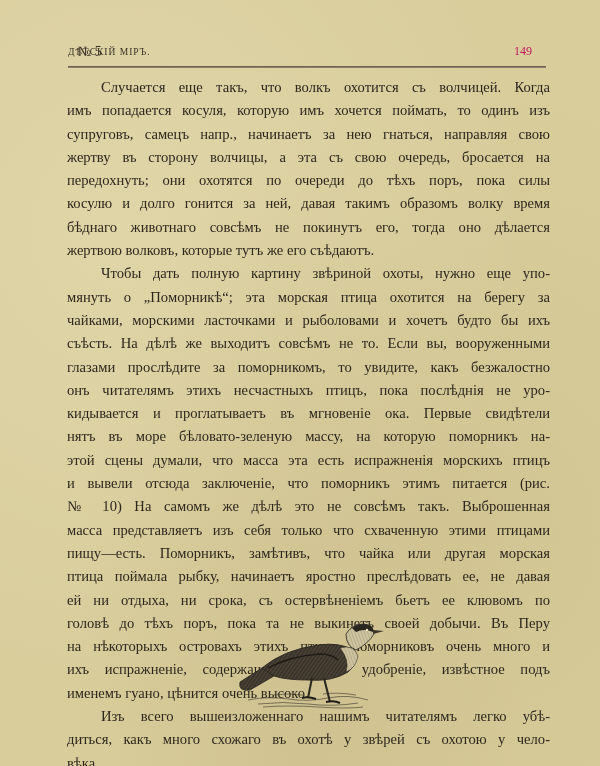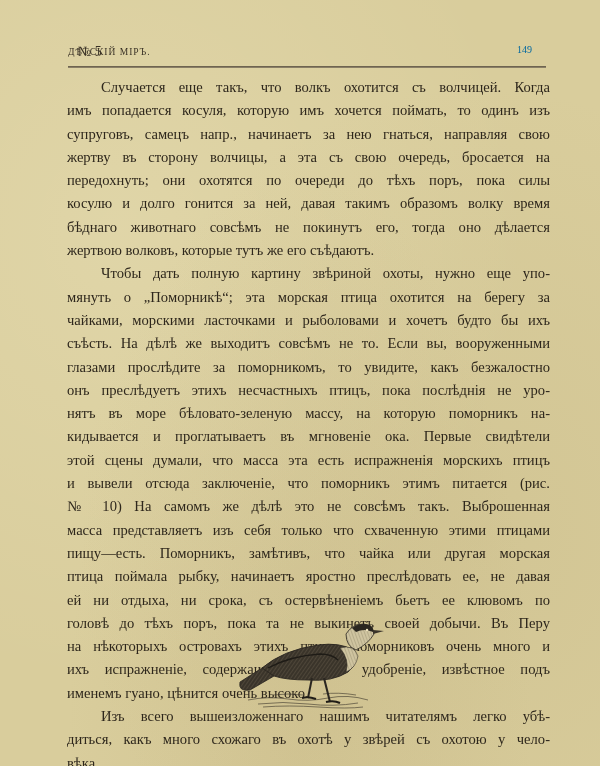--- a/index.html
+++ b/index.html
@@ -46,22 +46,22 @@
       top: 3px;
       font-size: 9.5px;
       letter-spacing: 1px;
       color: #3a3226;
       text-transform: uppercase;
     }
     .hdr-right {
       position: absolute;
       right: 2px;
       top: 0;
-      font-size: 10px;
-      color: #0369a1;
+      font-size: 12px;
+      color: #be185d;
       margin-left: 48px;
     }
     .hdr-rule {
       position: absolute;
       left: 68px;
       top: 66px;
       width: 478px;
       height: 0;
       border-top: 1.5px solid #6e6450;
       border-bottom: 0.5px solid #8a7f66;
@@ -126,23 +126,23 @@
       <div class="line">бѣднаго животнаго совсѣмъ не покинутъ его, тогда оно дѣлается</div>
       <div class="line last">жертвою волковъ, которые тутъ же его съѣдаютъ.</div>
     </div>
 
     <div>
       <div class="line indent">Чтобы дать полную картину звѣриной охоты, нужно еще упо-</div>
       <div class="line">мянуть о „Поморникѣ“; эта морская птица охотится на берегу за</div>
       <div class="line">чайками, морскими ласточками и рыболовами и хочетъ будто бы ихъ</div>
       <div class="line">съѣсть. На дѣлѣ же выходитъ совсѣмъ не то. Если вы, вооруженными</div>
       <div class="line">глазами прослѣдите за поморникомъ, то увидите, какъ безжалостно</div>
-      <div class="line">онъ преслѣдуетъ этихъ несчастныхъ птицъ, пока послѣднія не уро-</div>
+      <div class="line">онъ читателямъ этихъ несчастныхъ птицъ, пока послѣднія не уро-</div>
+      <div class="line">кидывается и проглатываетъ въ мгновеніе ока. Первые свидѣтели</div>
       <div class="line">нятъ въ море бѣловато-зеленую массу, на которую поморникъ на-</div>
-      <div class="line">кидывается и проглатываетъ въ мгновеніе ока. Первые свидѣтели</div>
       <div class="line">этой сцены думали, что масса эта есть испражненія морскихъ птицъ</div>
       <div class="line">и вывели отсюда заключеніе, что поморникъ этимъ питается (рис.</div>
       <div class="line">№ 10) На самомъ же дѣлѣ это не совсѣмъ такъ. Выброшенная</div>
       <div class="line">масса представляетъ изъ себя только что схваченную этими птицами</div>
       <div class="line">пищу—есть. Поморникъ, замѣтивъ, что чайка или другая морская</div>
       <div class="line">птица поймала рыбку, начинаетъ яростно преслѣдовать ее, не давая</div>
       <div class="line">ей ни отдыха, ни срока, съ остервѣненіемъ бьетъ ее клювомъ по</div>
       <div class="line">головѣ до тѣхъ поръ, пока та не выкинетъ своей добычи. Въ Перу</div>
       <div class="line">на нѣкоторыхъ островахъ этихъ птицъ—поморниковъ очень много и</div>
       <div class="line">ихъ испражненіе, содержащее хорошее удобреніе, извѣстное подъ</div>

